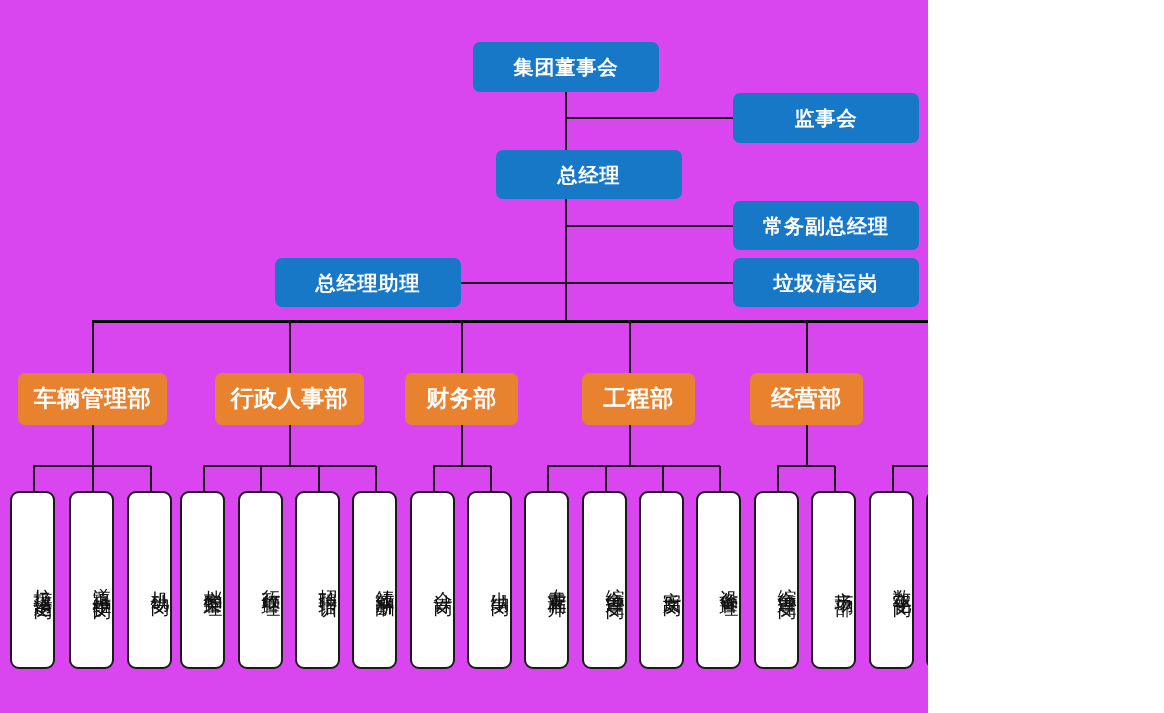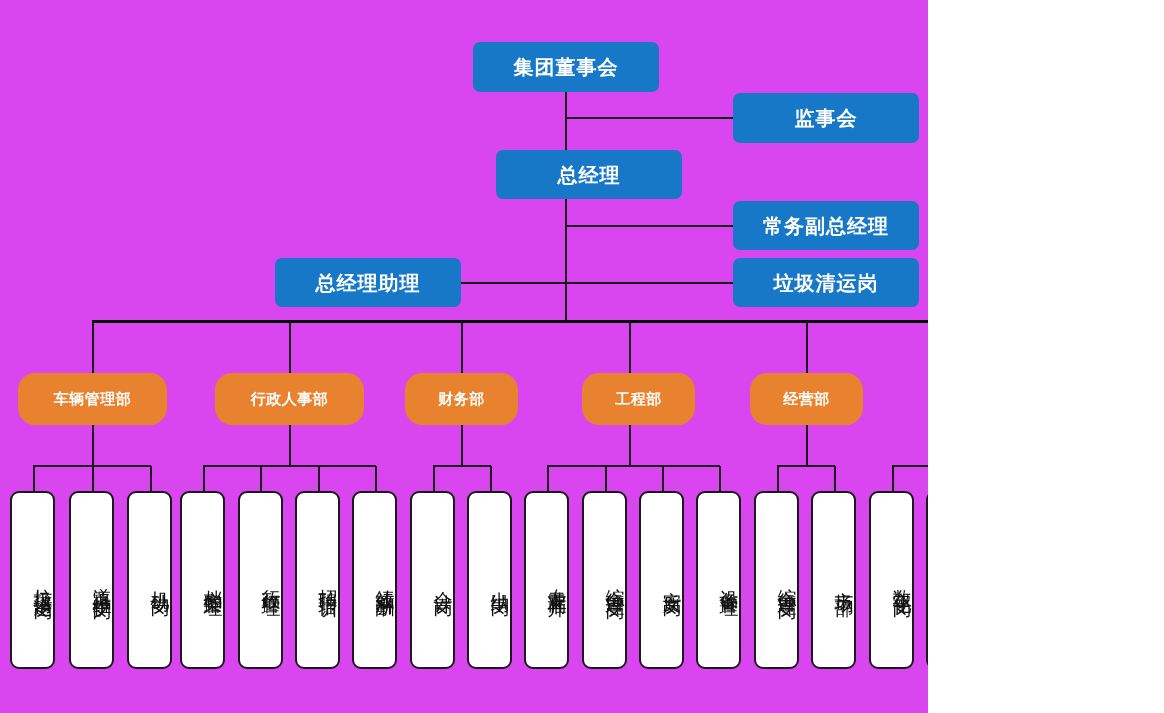--- a/index.html
+++ b/index.html
@@ -41,22 +41,22 @@
   }
   .node.blue {
     background: #1878c8;
     border-radius: 7px;
     font-size: 20px;
     font-weight: 700;
     letter-spacing: 1px;
   }
   .node.orange {
     background: #e8822e;
-    border-radius: 17px;
-    font-size: 15px;
+    border-radius: 7px;
+    font-size: 23px;
     font-weight: 700;
     letter-spacing: 0.5px;
   }
   .node.leaf {
     background: #ffffff;
     border: 2px solid #1a1a1a;
     border-radius: 9px;
     color: #111111;
     font-size: 19px;
     font-weight: 400;

